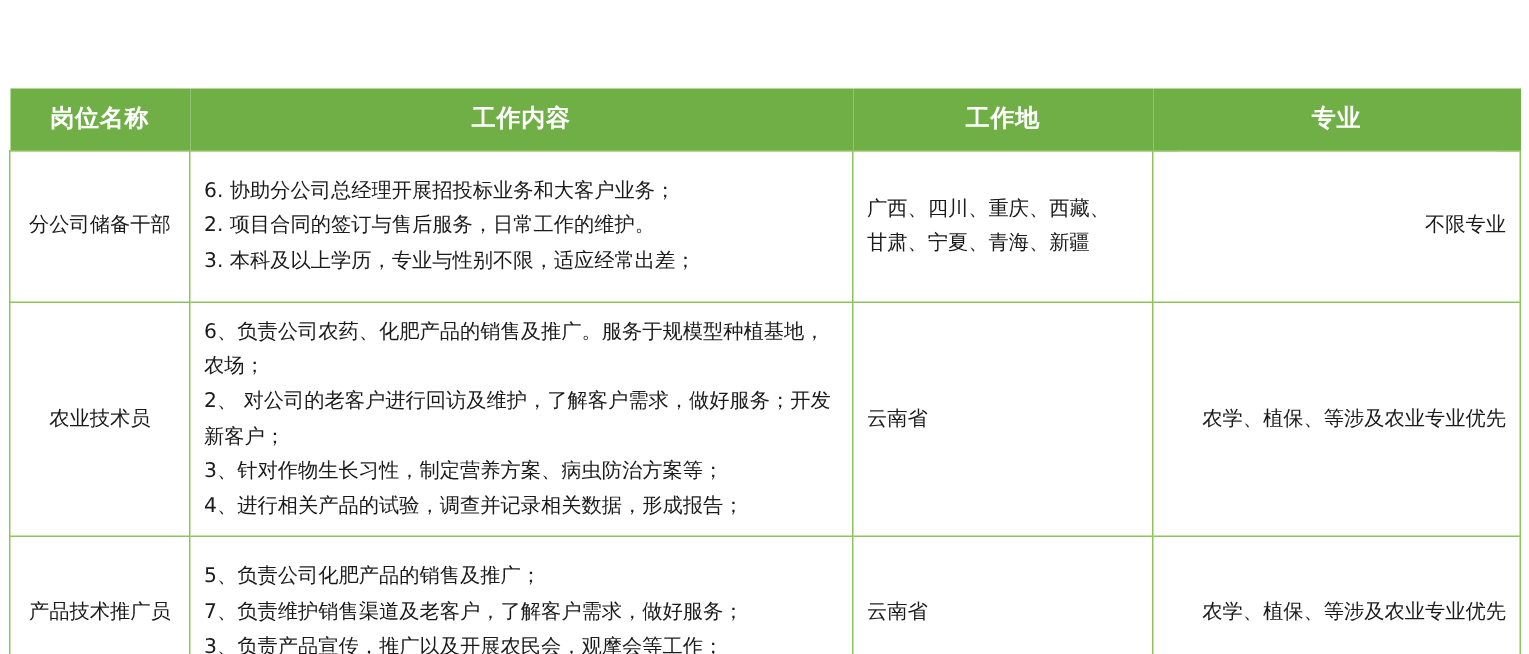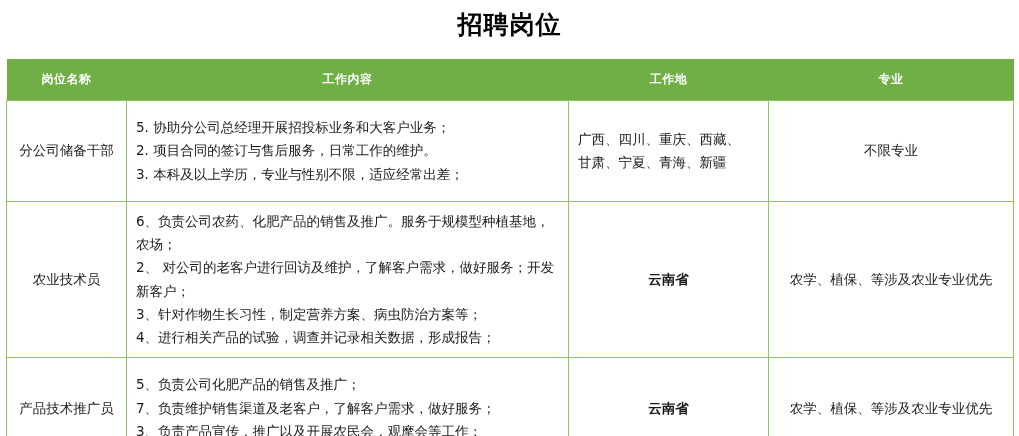--- a/index.html
+++ b/index.html
@@ -40,21 +40,21 @@
     table-layout: fixed;
   }
   table.jobs col.c-name  { width: 120px; }
   table.jobs col.c-duty  { width: 442px; }
   table.jobs col.c-loc   { width: 200px; }
   table.jobs col.c-major { width: 245px; }
 
   table.jobs thead th {
     background: #70ae46;
     color: #ffffff;
-    font-size: 12px;
+    font-size: 16px;
     font-weight: bold;
     height: 41px;
     padding: 0 6px;
     text-align: center;
     vertical-align: middle;
     border: none;
     letter-spacing: 0.5px;
   }
   table.jobs tbody td {
     border: 1px solid #8fc35c;
@@ -77,38 +77,36 @@
   td.cell-duty .line {
     display: block;
     white-space: normal;
   }
   td.cell-loc-left {
     text-align: left;
     padding-left: 12px;
   }
   td.cell-loc-left .line { display: block; }
   td.cell-loc-center {
-    text-align: center;
-    font-weight: bold;
+    text-align: left;
   }
   td.cell-major {
-    text-align: center;
+    text-align: right;
     white-space: nowrap;
     border-radius: 18px;
   }
   tr.row-1 td { height: 84px; }
   tr.row-2 td { height: 136px; }
   tr.row-3 td { height: 84px; }
 </style>
 </head>
 <body>
 
 <div class="page">
 
-  <div class="doc-title">招聘岗位</div>
 
   <div class="table-wrap">
     <table class="jobs">
       <colgroup>
         <col class="c-name">
         <col class="c-duty">
         <col class="c-loc">
         <col class="c-major">
       </colgroup>
       <thead>
@@ -117,21 +115,21 @@
           <th>工作内容</th>
           <th>工作地</th>
           <th>专业</th>
         </tr>
       </thead>
       <tbody>
 
         <tr class="row-1">
           <td class="cell-name">分公司储备干部</td>
           <td class="cell-duty">
-            <span class="line">5. 协助分公司总经理开展招投标业务和大客户业务；</span>
+            <span class="line">6. 协助分公司总经理开展招投标业务和大客户业务；</span>
             <span class="line">2. 项目合同的签订与售后服务，日常工作的维护。</span>
             <span class="line">3. 本科及以上学历，专业与性别不限，适应经常出差；</span>
           </td>
           <td class="cell-loc-left">
             <span class="line">广西、四川、重庆、西藏、</span>
             <span class="line">甘肃、宁夏、青海、新疆</span>
           </td>
           <td class="cell-major">不限专业</td>
         </tr>
 

